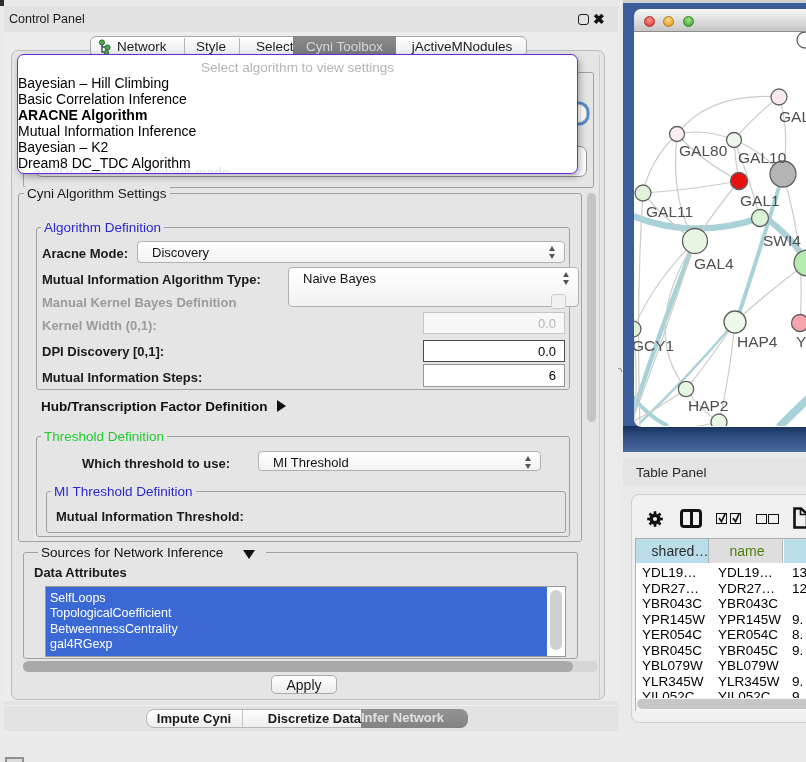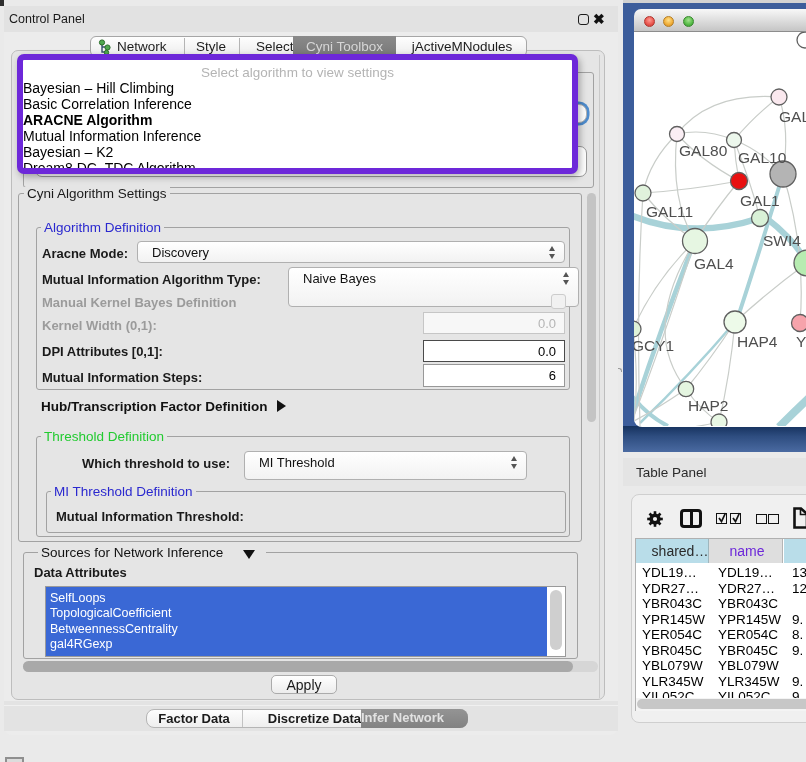--- a/index.html
+++ b/index.html
@@ -45,32 +45,32 @@
     </div>
 <div class="lbl" style="left:42px;top:272px">Mutual Information Algorithm Type:</div>
 <div class="combo" style="left:288px;top:267px;width:291px;height:40px">
       <span class="tx">Naive Bayes</span>
       <span class="spin"></span>
     </div>
 <div class="lbl" style="left:42px;top:295px;color:#9b9b9b">Manual Kernel Bayes Definition</div>
 <div class="abs" style="left:551px;top:294px;width:15px;height:15px;background:#f1f1f1;border:1px solid #cccccc;border-radius:3px"></div>
 <div class="lbl" style="left:42px;top:318px;color:#9b9b9b">Kernel Width (0,1):</div>
 <div class="fld" style="left:423px;top:312px;width:142px;height:22px;background:#f7f7f7;border-color:#c6c6c6;color:#b5b5b5">0.0</div>
-<div class="lbl" style="left:42px;top:344px">DPI Attributes [0,1]:</div>
+<div class="lbl" style="left:42px;top:344px">DPI Discovery [0,1]:</div>
 <div class="fld" style="left:423px;top:340px;width:142px;height:22px;border-color:#4a4a4a">0.0</div>
 <div class="lbl" style="left:42px;top:370px">Mutual Information Steps:</div>
 <div class="fld" style="left:423px;top:364px;width:142px;height:23px">6</div>
 
 <div class="abs" style="left:41px;top:399px;font-size:13.5px;font-weight:600;color:#111">Hub/Transcription Factor Definition</div>
 <div class="abs" style="left:277px;top:400px;width:0;height:0;border-top:6px solid transparent;border-bottom:6px solid transparent;border-left:9px solid #111"></div>
 
 <div class="gb" style="left:36px;top:436px;width:534px;height:101px"></div>
 <div class="gbl" style="left:41px;top:430px;color:#22cb30">Threshold Definition</div>
 <div class="lbl" style="left:82px;top:456px">Which threshold to use:</div>
-<div class="combo" style="left:244px;top:451px;width:283px;height:29px">
+<div class="combo" style="left:258px;top:451px;width:283px;height:20px">
       <span class="tx">MI Threshold</span>
       <span class="spin"></span>
     </div>
 
 <div class="gb" style="left:46px;top:491px;width:520px;height:42px"></div>
 <div class="gbl" style="left:51px;top:485px;color:#2a28cf">MI Threshold Definition</div>
 <div class="lbl" style="left:56px;top:509px">Mutual Information Threshold:</div>
 
 <div class="gb" style="left:23px;top:552px;width:555px;height:107px"></div>
 <div class="gbl" style="left:38px;top:546px;color:#111;width:228px;height:14px">Sources for Network Inference</div>
@@ -84,40 +84,40 @@
 
 <div class="abs" style="left:23px;top:661px;width:575px;height:11px;background:#d6d6d6;border-radius:5.5px"></div>
 <div class="abs" style="left:23px;top:661px;width:550px;height:11px;background:#a9a9a9;border-radius:5.5px"></div>
 
 <div class="abs" style="left:271px;top:675px;width:66px;height:19px;background:linear-gradient(#ffffff,#ececec);border:1px solid #ababab;border-radius:5px;text-align:center;font-size:14px;font-weight:normal;color:#1a1a1a;line-height:18px">Apply</div>
 
 <div class="abs" style="left:4px;top:701px;width:614px;height:30px;background:#e3e3e3"></div>
 <div class="abs" style="left:4px;top:705px;width:614px;height:1px;background:#f0f0f0"></div>
 <div class="abs" style="left:146px;top:709px;width:322px;height:19px;background:linear-gradient(#fdfdfd,#eeeeee);border:1px solid #b5b5b5;border-radius:8px"></div>
 <div class="abs" style="left:242px;top:710px;width:1px;height:17px;background:#c2c2c2"></div>
-<div class="abs" style="left:146px;top:711px;width:96px;text-align:center;font-size:13px;font-weight:600;color:#1a1a1a">Factor Data</div>
+<div class="abs" style="left:146px;top:711px;width:96px;text-align:center;font-size:13px;font-weight:600;color:#1a1a1a">Impute Cyni</div>
 <div class="abs" style="left:243px;top:711px;width:118px;text-align:right;font-size:13px;font-weight:600;color:#1a1a1a">Discretize Data</div>
 <div class="abs" style="left:361px;top:709px;width:107px;height:19px;background:linear-gradient(#949494,#828282);border-radius:0 8px 8px 0;text-align:left;font-size:13px;font-weight:600;color:#e2e2e2;line-height:18px">Infer Network</div>
 
 <div class="abs" style="left:90px;top:36px;width:437px;height:21px;background:linear-gradient(#fefefe,#ececec);border:1px solid #a6a6a6;border-radius:6px"></div>
 <div class="abs" style="left:184px;top:38px;width:1px;height:17px;background:#b4b4b4"></div>
 <div class="abs" style="left:239px;top:38px;width:1px;height:17px;background:#b4b4b4"></div>
 <div class="abs" style="left:117px;top:39px;font-size:13.5px;color:#1c1c1c">Network</div>
 <div class="abs" style="left:196px;top:39px;font-size:13.5px;color:#1c1c1c">Style</div>
 <div class="abs" style="left:256px;top:39px;font-size:13.5px;color:#1c1c1c">Select</div>
 <div class="abs" style="left:293px;top:36px;width:103px;height:21px;background:linear-gradient(#8a8a8a,#777777);text-align:center;font-size:13.5px;color:#d6d6d6;line-height:21px">Cyni Toolbox</div>
 <div class="abs" style="left:397px;top:39px;width:130px;text-align:center;font-size:13.5px;color:#1c1c1c">jActiveMNodules</div>
 <svg class="abs" style="left:97px;top:38px" width="17" height="18" viewBox="0 0 17 18">
 <path d="M5 6 L5 14 L8 14 M5 9 L9 9" stroke="#35506e" stroke-width="1.4" fill="none"></path>
 <circle cx="5" cy="4.5" r="2.6" fill="#4fa84f" stroke="#2b6e2b"></circle>
 <circle cx="10.5" cy="9.5" r="2.6" fill="#4fa84f" stroke="#2b6e2b"></circle>
 <circle cx="9.5" cy="14.5" r="2.2" fill="#4fa84f" stroke="#2b6e2b"></circle>
 </svg>
 
-<div class="abs" style="left:17px;top:54px;width:561px;height:120px;background:#fff;border:6px solid #6d28d9;border-radius:7px;box-shadow:2px 3px 7px rgba(0,0,0,0.3);overflow:hidden">
+<div class="abs" style="left:17px;top:54px;width:561px;height:120px;background:#fff;border:1px solid #6d28d9;border-radius:7px;box-shadow:2px 3px 7px rgba(0,0,0,0.3);overflow:hidden">
 <div style="position:absolute;left:0;top:5px;width:100%;text-align:center;font-size:13.5px;color:#b4b4b4">Select algorithm to view settings</div>
 <div style="position:absolute;left:15px;top:110px;font-size:14px;color:rgba(150,150,150,0.28);white-space:nowrap">gal4RGexp set on default mode</div>
 <div style="position:absolute;left:0px;top:20px;font-size:14px;line-height:16px;color:#000;white-space:nowrap">Bayesian – Hill Climbing<br>Basic Correlation Inference<br><b>ARACNE Algorithm</b><br>Mutual Information Inference<br>Bayesian – K2<br>Dream8 DC_TDC Algorithm</div>
 </div>
 
 <div class="abs" style="left:618px;top:368px;width:4px;height:4px;border-top:1.5px solid #9a9a9a;border-right:1.5px solid #9a9a9a;border-radius:0 3px 0 0"></div>
 
 <div class="abs" style="left:5px;top:757px;width:19px;height:10px;background:#dcdcdc;border:2px solid #8f8f8f"></div>
 
 <div class="abs" style="left:623px;top:0;width:183px;height:2.5px;background:#d2d2d2"></div>
@@ -230,21 +230,21 @@
 <svg class="abs" style="left:793px;top:507px" width="13" height="22" viewBox="0 0 13 22">
       <path d="M1.5,1.5 L8,1.5 L14,7 L14,20.5 L1.5,20.5 Z" fill="none" stroke="#111" stroke-width="2.6"></path>
       <path d="M7.5,2 L7.5,7.5 L13.5,7.5" fill="none" stroke="#111" stroke-width="1.6"></path>
     </svg>
 
 <div class="abs" style="left:635px;top:538px;width:171px;height:173px;border:1px solid #b0b0b0;border-right:none;background:#fff"></div>
 <div class="abs" style="left:636px;top:539px;width:73px;height:24px;background:#b9dde9;border-right:1px solid #9fb6bd"></div>
 <div class="abs" style="left:709px;top:539px;width:74px;height:24px;background:#dedede;border-right:1px solid #b5b5b5"></div>
 <div class="abs" style="left:784px;top:539px;width:22px;height:24px;background:#b9dde9"></div>
 <div class="abs" style="left:643px;top:543px;width:74px;text-align:center;font-size:14px;color:#2a2a2a">shared…</div>
-<div class="abs" style="left:710px;top:543px;width:74px;text-align:center;font-size:14px;color:#6d28d9">name</div>
+<div class="abs" style="left:710px;top:543px;width:74px;text-align:center;font-size:14px;color:#4d7c0f">name</div>
 <div class="abs" style="left:642px;top:565px;font-size:13.5px;line-height:15.5px;color:#000;white-space:pre">YDL19…
 YDR27…
 YBR043C
 YPR145W
 YER054C
 YBR045C
 YBL079W
 YLR345W
 YIL052C</div>
 <div class="abs" style="left:718px;top:565px;font-size:13.5px;line-height:15.5px;color:#000;white-space:pre">YDL19…

